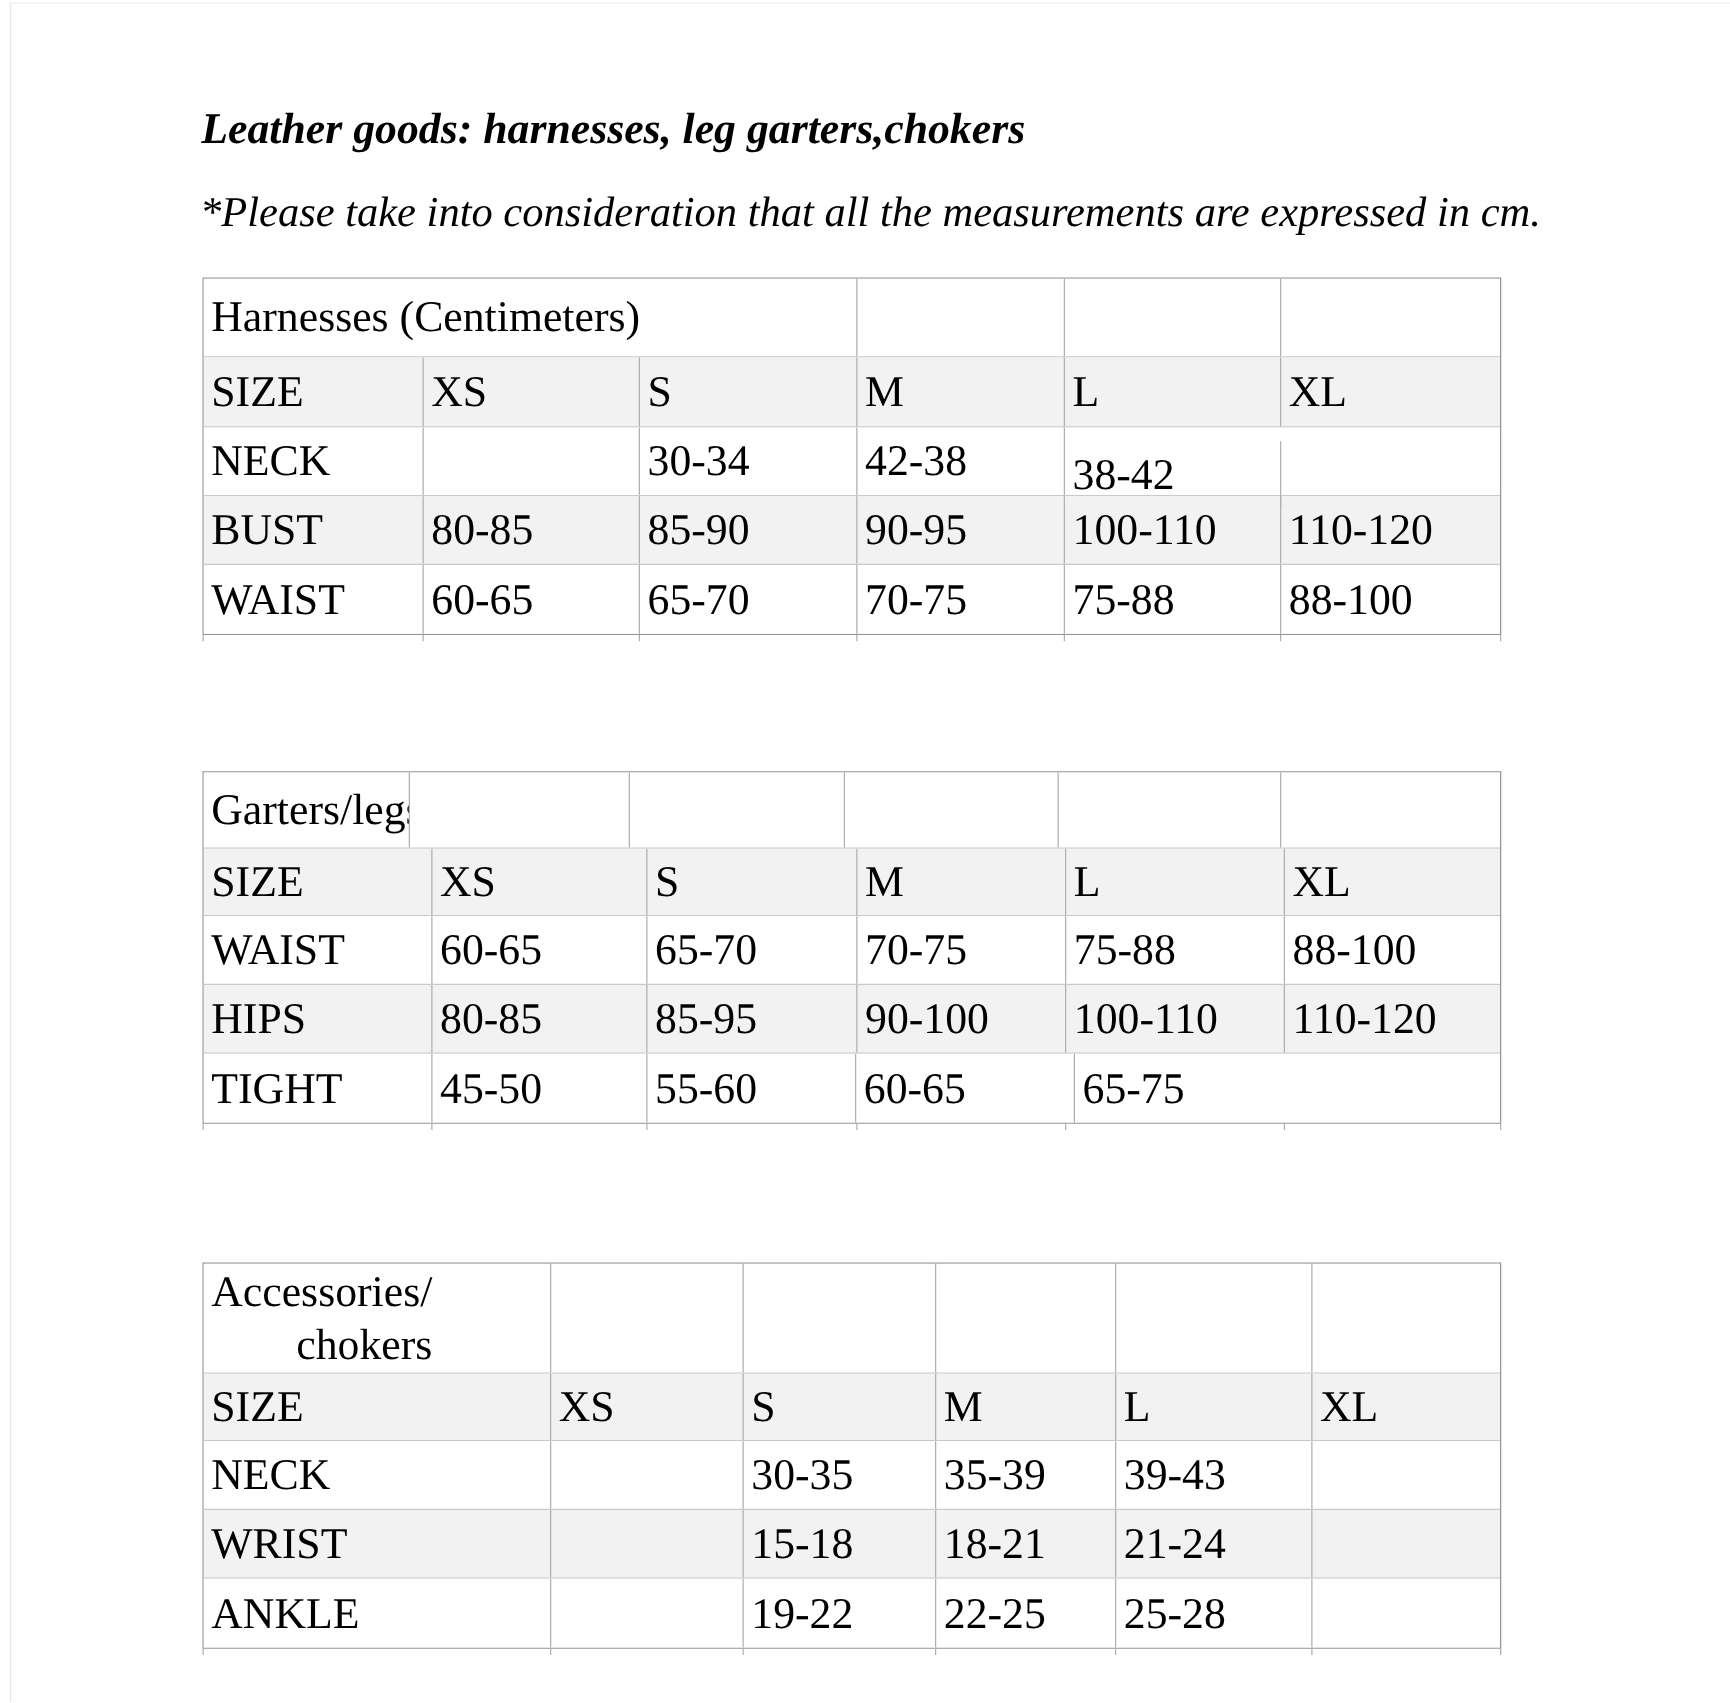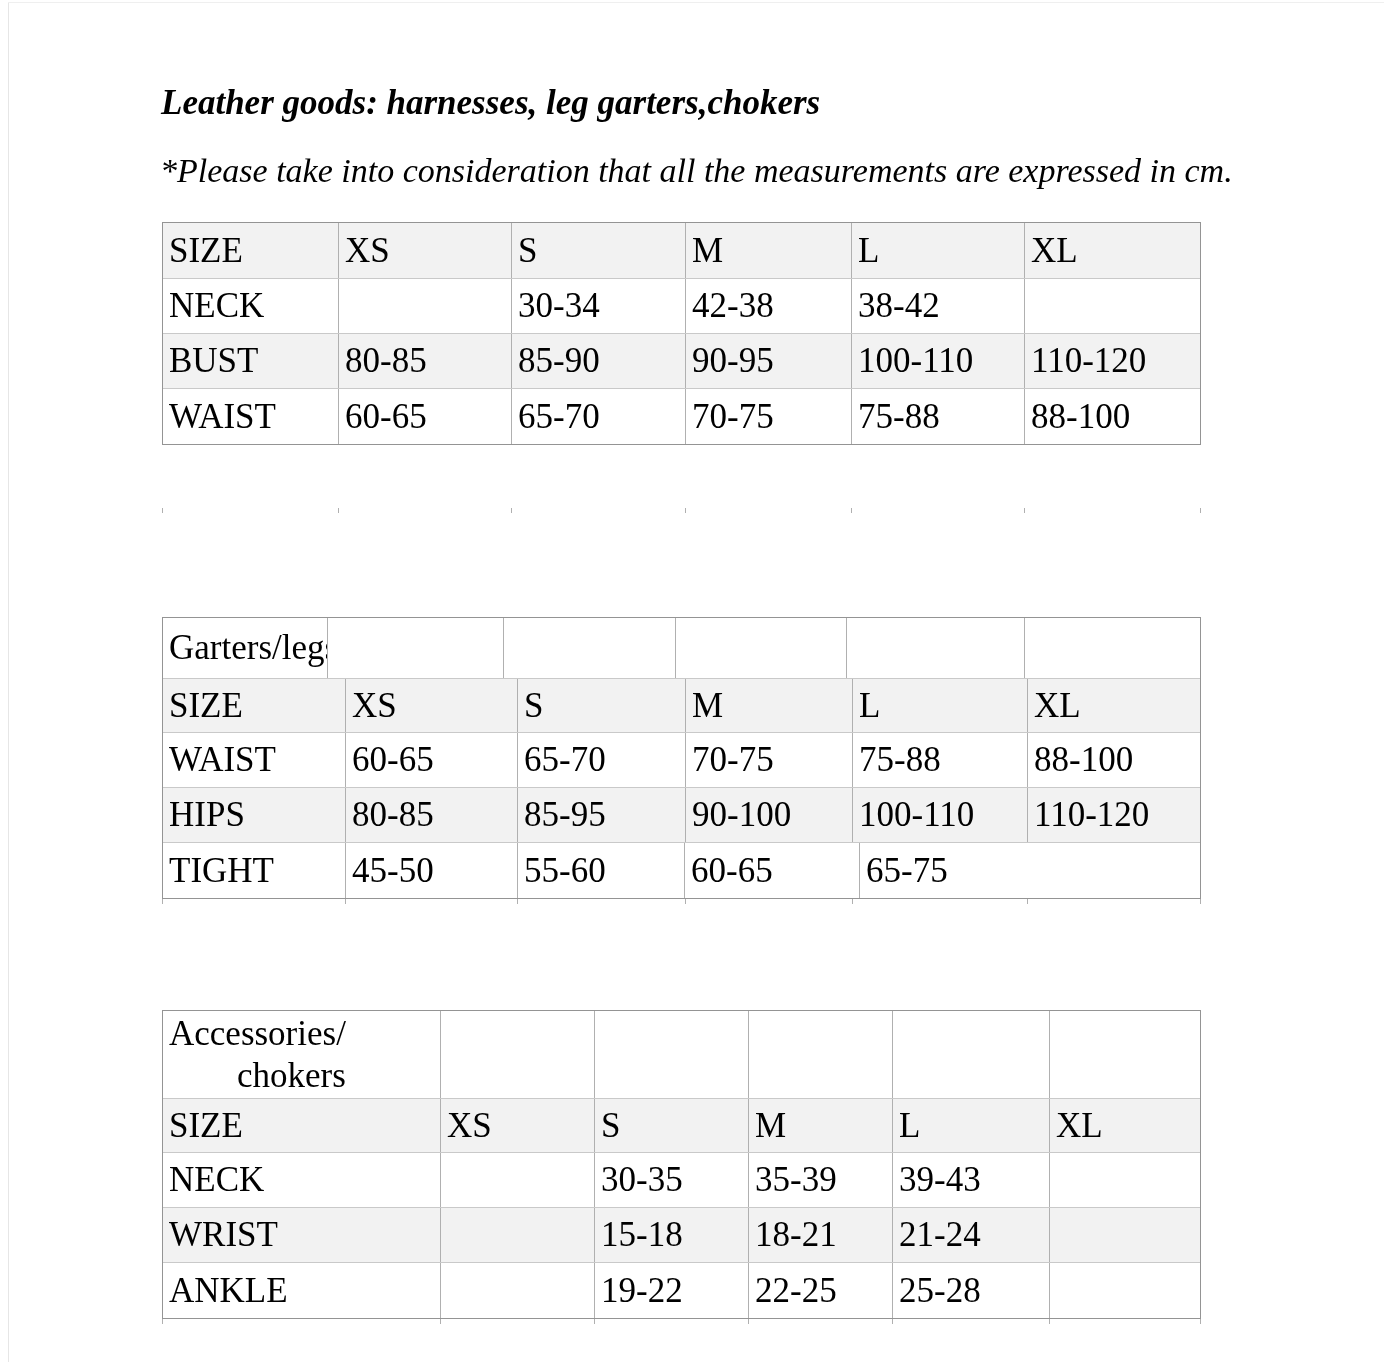--- a/index.html
+++ b/index.html
@@ -76,34 +76,40 @@
 <body>
 
 <div class="page" id="page">
   <div class="edge-left"></div>
   <div class="edge-top"></div>
 
   <div class="doc-title">Leather goods: harnesses, leg garters,chokers</div>
   <div class="doc-note">*Please take into consideration that all the measurements are expressed in cm.</div>
 
   <div class="tbl" style="left: 162px; top: 222px; width: 1039px;">
+      <div class="row caption-row" style="height: 63px;">
+        <div class="cell" style="width: 523px;">Harnesses (Centimeters)</div>
+        <div class="cell" style="width: 166px;"></div>
+        <div class="cell" style="width: 173px;"></div>
+        <div class="cell" style="width: 175px;"></div>
+      </div>
       <div class="row shaded" style="height: 56px;">
         <div class="cell" style="width: 176px;">SIZE</div>
         <div class="cell" style="width: 173px;">XS</div>
         <div class="cell" style="width: 174px;">S</div>
         <div class="cell" style="width: 166px;">M</div>
         <div class="cell" style="width: 173px;">L</div>
         <div class="cell" style="width: 175px;">XL</div>
       </div>
       <div class="row" style="height: 55px;">
         <div class="cell" style="width: 176px;">NECK</div>
         <div class="cell" style="width: 173px;"></div>
         <div class="cell" style="width: 174px;">30-34</div>
         <div class="cell" style="width: 166px;">42-38</div>
-        <div class="cell" style="width: 173px;">38-42</div>
+        <div class="cell" style="width: 173px; margin-top: 11px;">38-42</div>
         <div class="cell" style="width: 175px;"></div>
       </div>
       <div class="row shaded" style="height: 55px;">
         <div class="cell" style="width: 176px;">BUST</div>
         <div class="cell" style="width: 173px;">80-85</div>
         <div class="cell" style="width: 174px;">85-90</div>
         <div class="cell" style="width: 166px;">90-95</div>
         <div class="cell" style="width: 173px;">100-110</div>
         <div class="cell" style="width: 175px;">110-120</div>
       </div>

